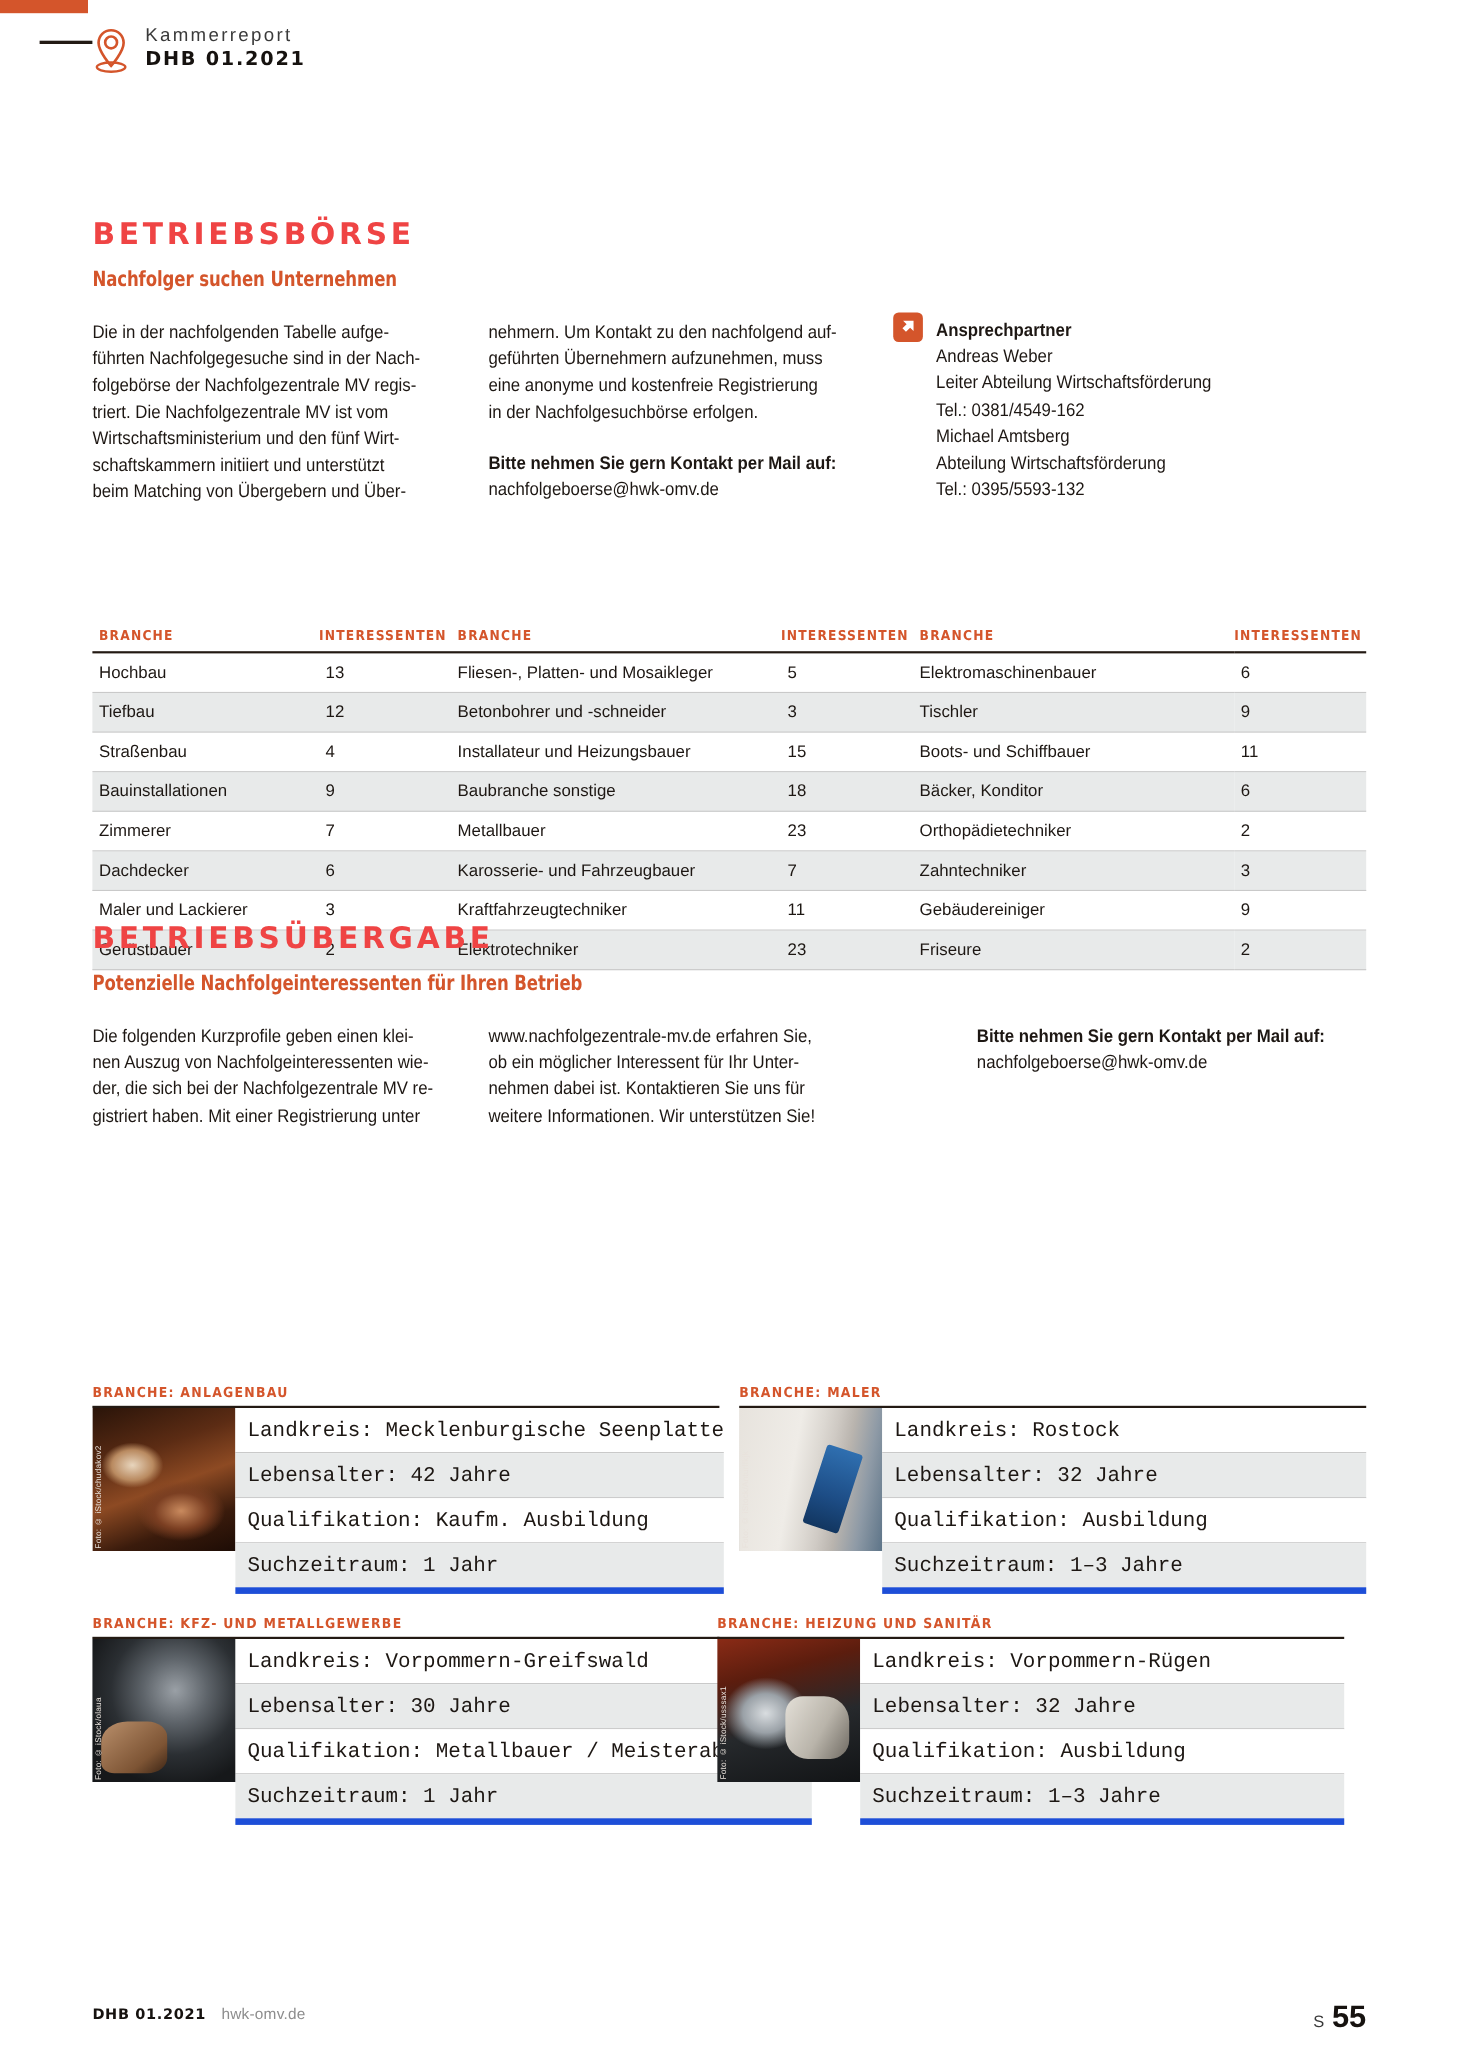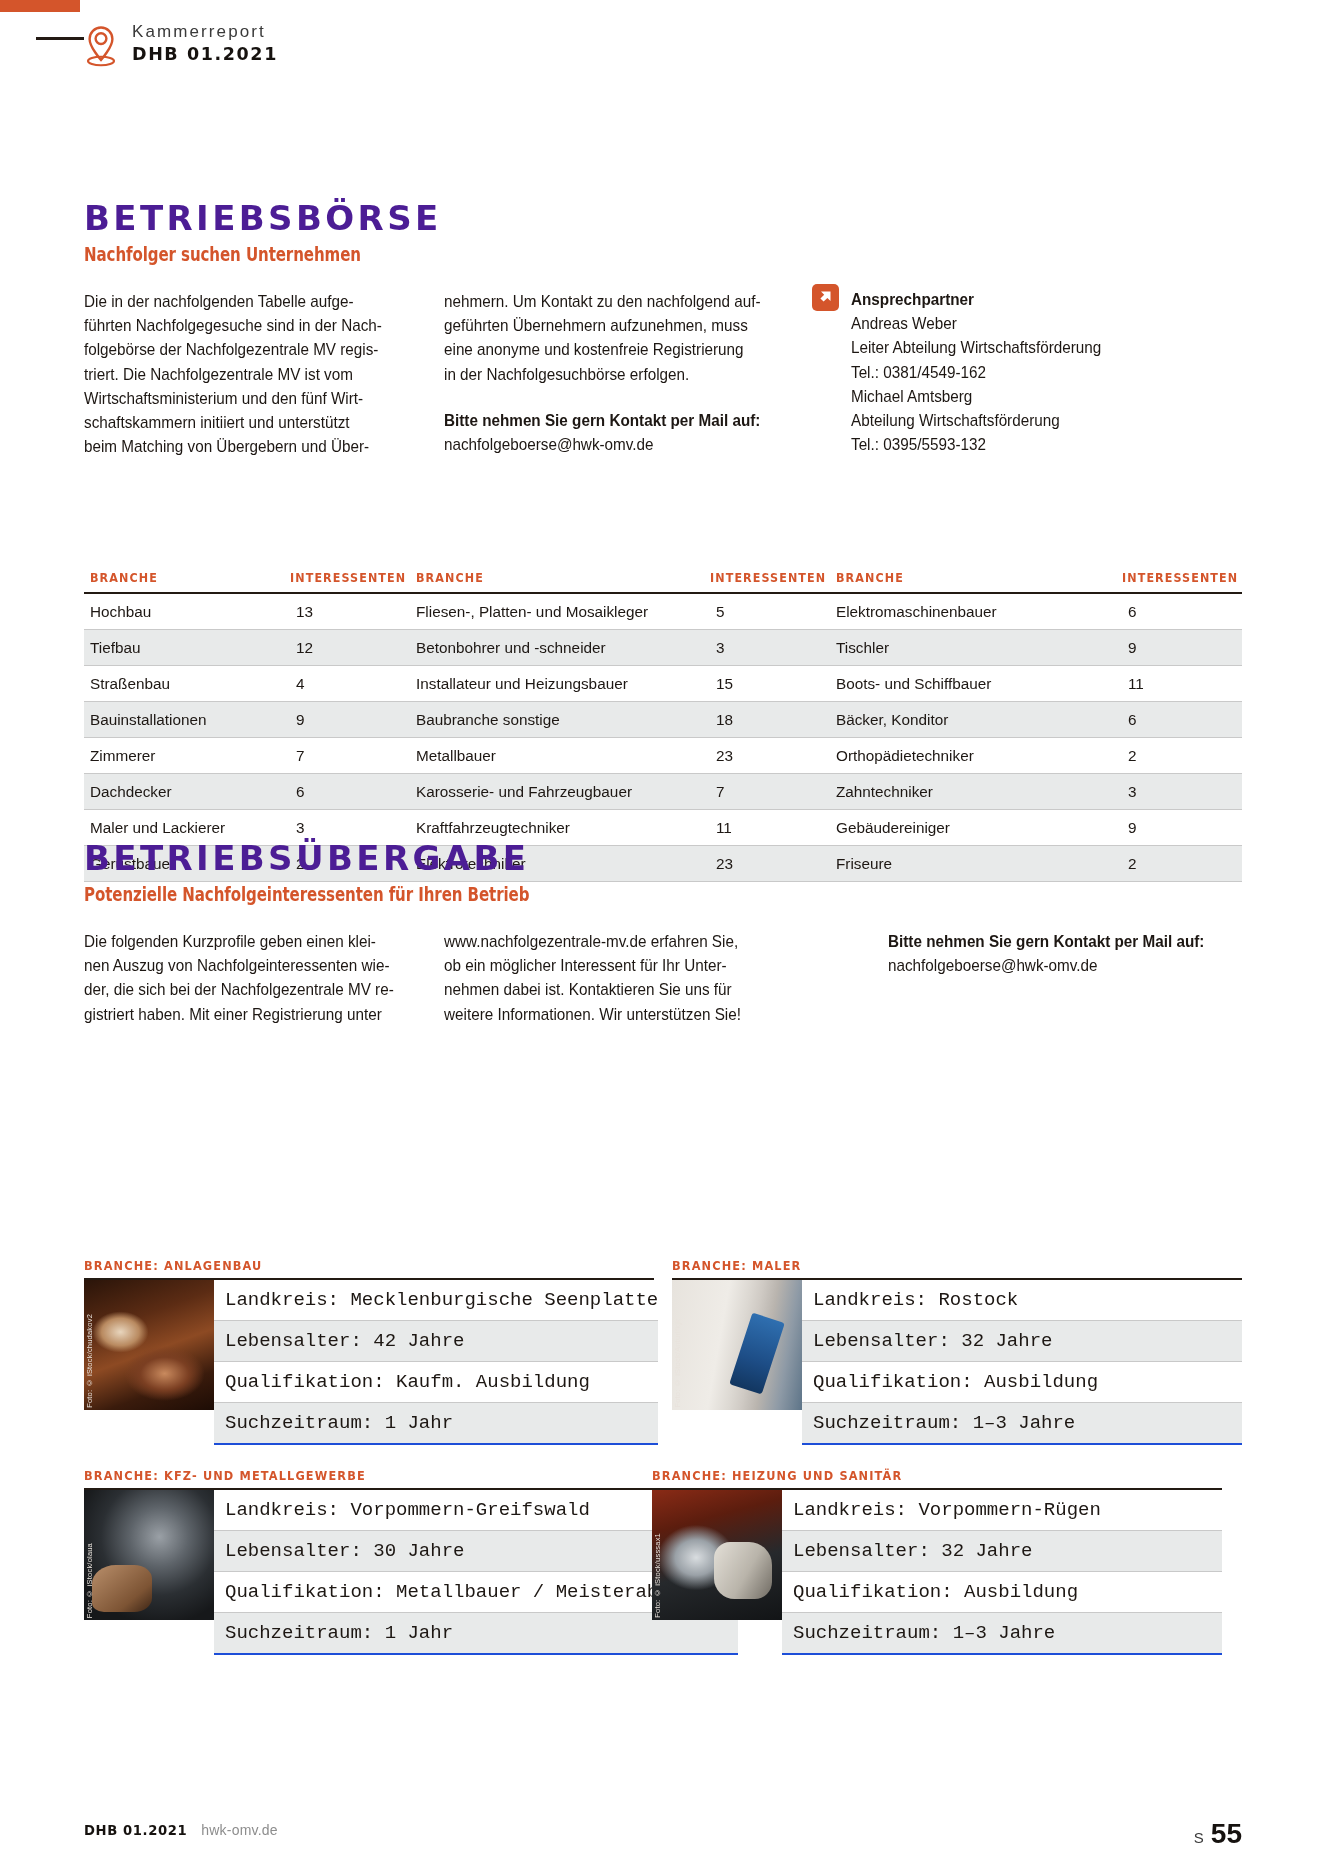--- a/index.html
+++ b/index.html
@@ -53,23 +53,23 @@
     color: #16120f;
     font-weight: 700;
     font-family: "DejaVu Sans", sans-serif;
   }
 
   
   .sec-title {
     position: absolute;
     font-family: "DejaVu Sans", sans-serif;
     font-weight: 700;
-    font-size: 34px;
+    font-size: 27px;
     letter-spacing: 3.4px;
-    color: #4c1d95;
+    color: #ef4444;
   }
   .sec-sub {
     position: absolute;
     font-family: "DejaVu Sans Condensed", "Liberation Sans Narrow", "Liberation Sans", sans-serif;
     font-weight: 700;
     font-size: 19px;
     letter-spacing: -0.1px;
     color: #d4552b;
     transform: scaleX(0.88);
     transform-origin: left center;
@@ -164,21 +164,21 @@
   .card-row {
     font-family: Liberation Mono, monospace;
     font-size: 19px;
     color: #1d1713;
     padding: 9px 0 9px 11px;
     border-bottom: 1px solid #c9c9c9;
     white-space: nowrap;
   }
   .card-row:nth-child(odd) { background: #ffffff; }
   .card-row:nth-child(even) { background: #e8eaea; }
-  .card-row:last-child { border-bottom: 2px solid #1d4ed8; }
+  .card-row:last-child { border-bottom: 6px solid #1d4ed8; }
 
   
   .ph-anlagenbau {
     width: 100%; height: 100%;
     background:
       radial-gradient(ellipse 44% 30% at 62% 72%, #c98a5e 0%, #7b3f22 42%, rgba(60,25,12,0) 70%),
       radial-gradient(ellipse 30% 22% at 28% 40%, #e8d5bd 0%, #b98a60 48%, rgba(60,25,12,0) 72%),
       linear-gradient(160deg, #2a1409 0%, #5c2c14 32%, #8d4a23 54%, #3a1b0c 78%, #1d0c05 100%);
   }
   .ph-maler {

